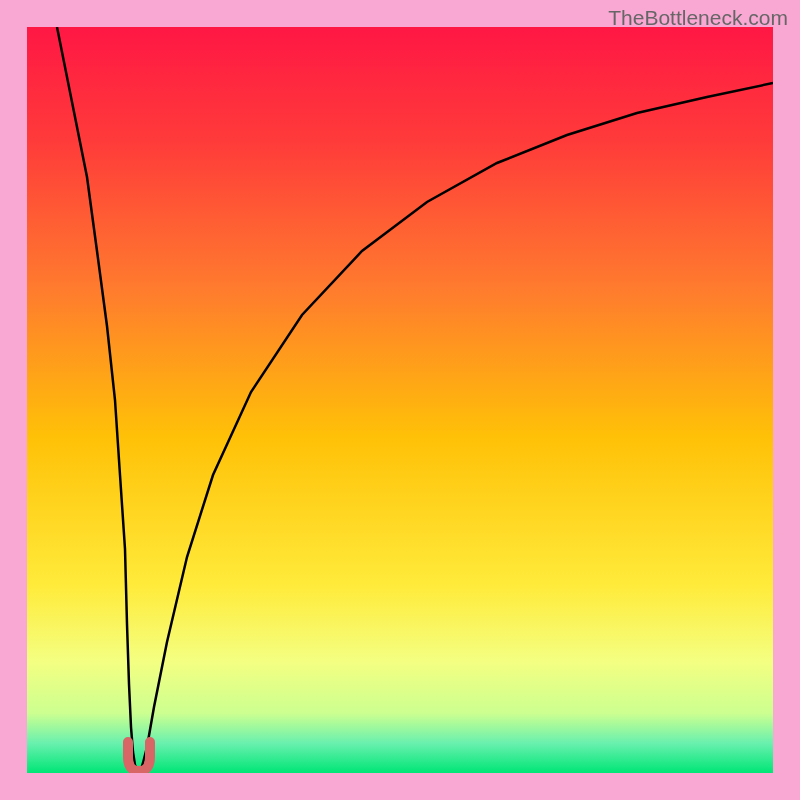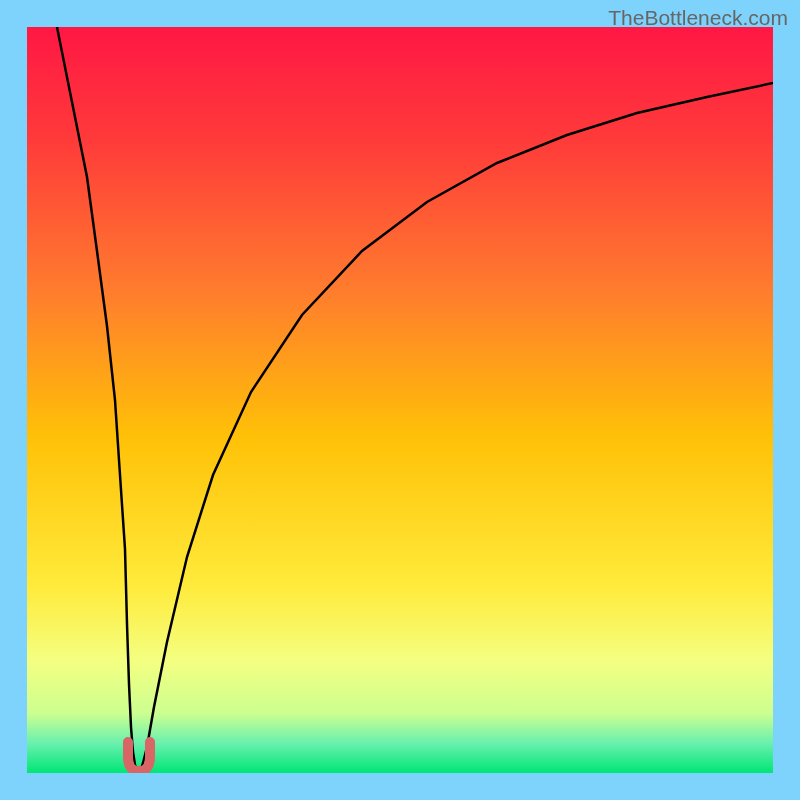--- a/index.html
+++ b/index.html
@@ -10,21 +10,21 @@
     body {
       width: 800px;
       height: 800px;
       overflow: hidden;
       font-family: Arial, sans-serif;
     }
     .container {
       position: relative;
       width: 800px;
       height: 800px;
-      background: #7dd3fc;
+      background: #f9a8d4;
     }
     .plot-area {
       position: absolute;
       top: 27px;
       left: 27px;
       width: 746px;
       height: 746px;
     }
     .watermark {
       position: absolute;

